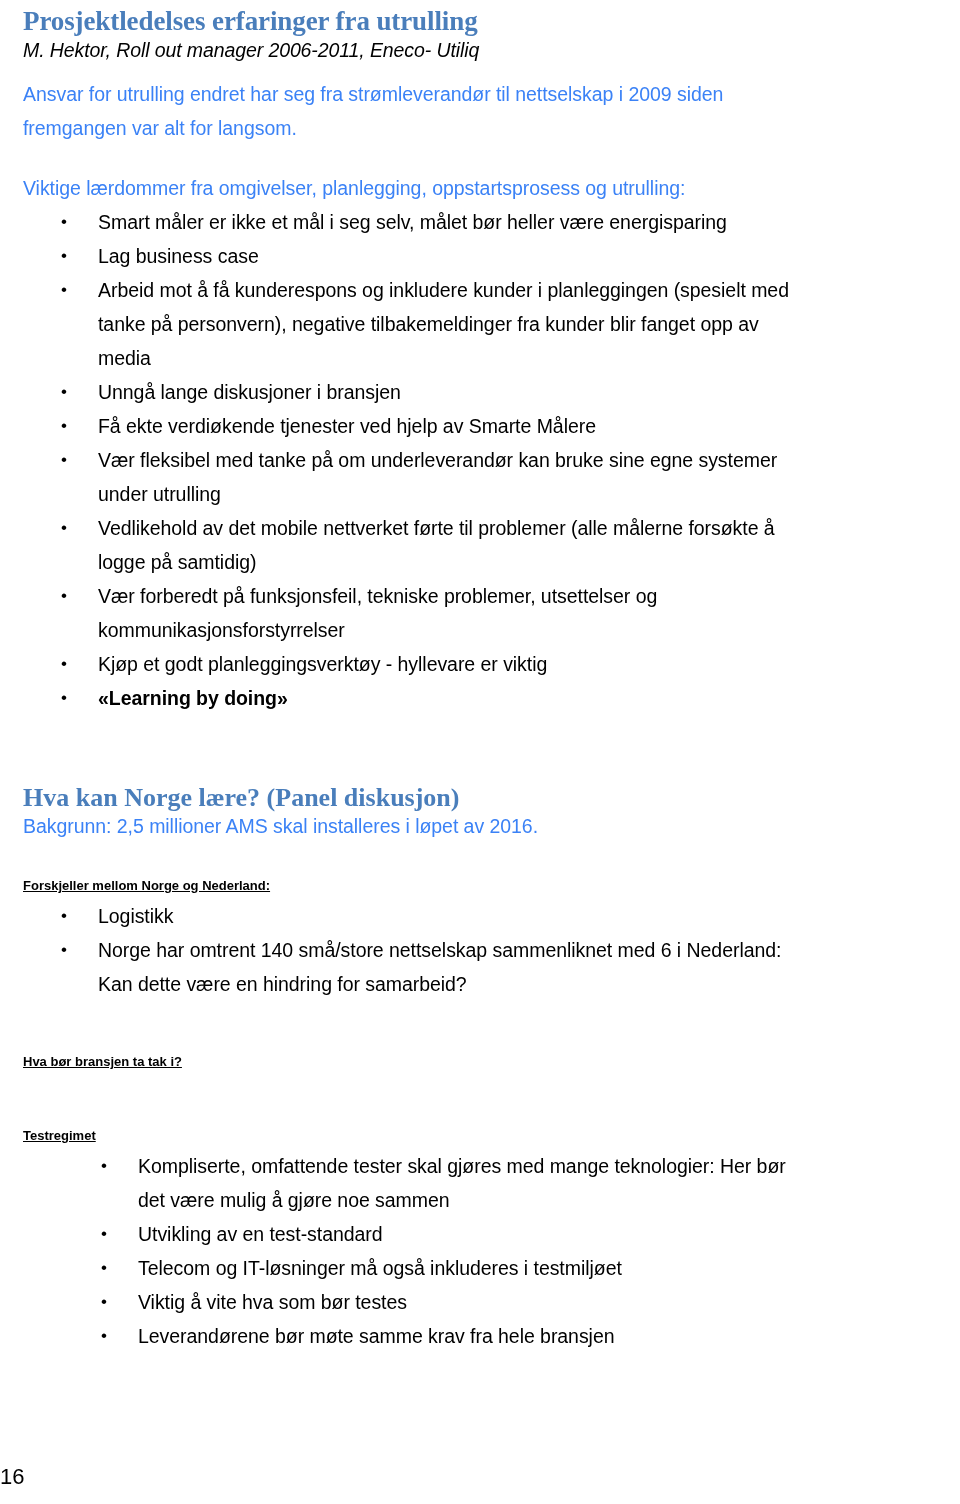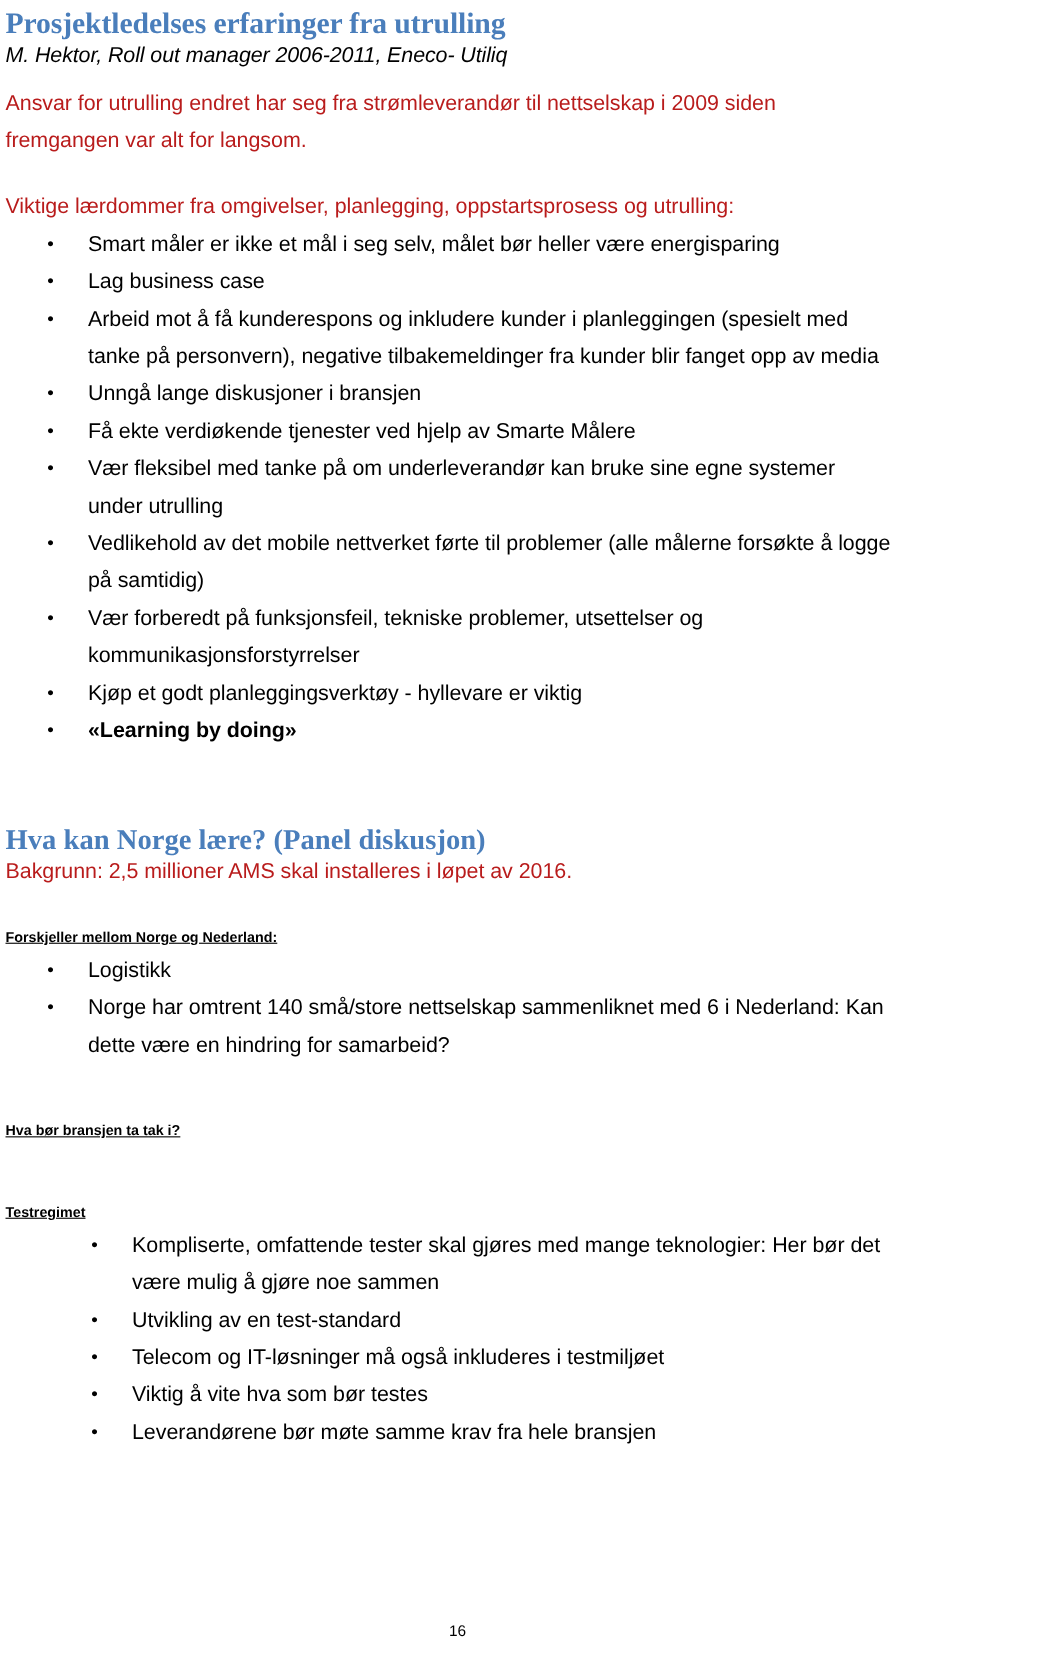--- a/index.html
+++ b/index.html
@@ -13,21 +13,21 @@
     font-family: "Liberation Sans", sans-serif;
     color: #000000;
     position: relative;
     overflow: hidden;
   }
   .page {
     position: relative;
     width: 832px;
     height: 1504px;
     box-sizing: border-box;
-    padding: 6px 22px 0 5px;
+    padding: 6px 22px 0 23px;
   }
 
   
   .doc-title {
     font-family: "Liberation Serif", serif;
     font-weight: bold;
     font-size: 27px;
     line-height: 31px;
     color: #4A7EBB;
     margin: 0;
@@ -59,21 +59,21 @@
     margin: 0;
     color: #000000;
   }
 
   
   .para {
     font-family: "Liberation Sans", sans-serif;
     font-size: 19.5px;
     line-height: 34px;
     margin: 0;
-    color: #b91c1c;
+    color: #3b82f6;
     letter-spacing: -0.05px;
   }
   .para.tight { line-height: 26px; }
 
   .spacer-lg { height: 34px; }
   .spacer-md { height: 26px; }
   .spacer-sm { height: 14px; }
 
   
   ul.bullets {
@@ -109,23 +109,22 @@
   li .emph {
     font-weight: bold;
   }
 
   
   .page-number {
     position: absolute;
     left: 0;
     right: 0;
     bottom: 14px;
-    text-align: center;
     font-family: "Liberation Sans", sans-serif;
-    font-size: 14px;
+    font-size: 22px;
     color: #000000;
   }
 </style>
 </head>
 <body>
 
 <div class="page">
 
   <h1 class="doc-title">Prosjektledelses erfaringer fra utrulling</h1>
 

